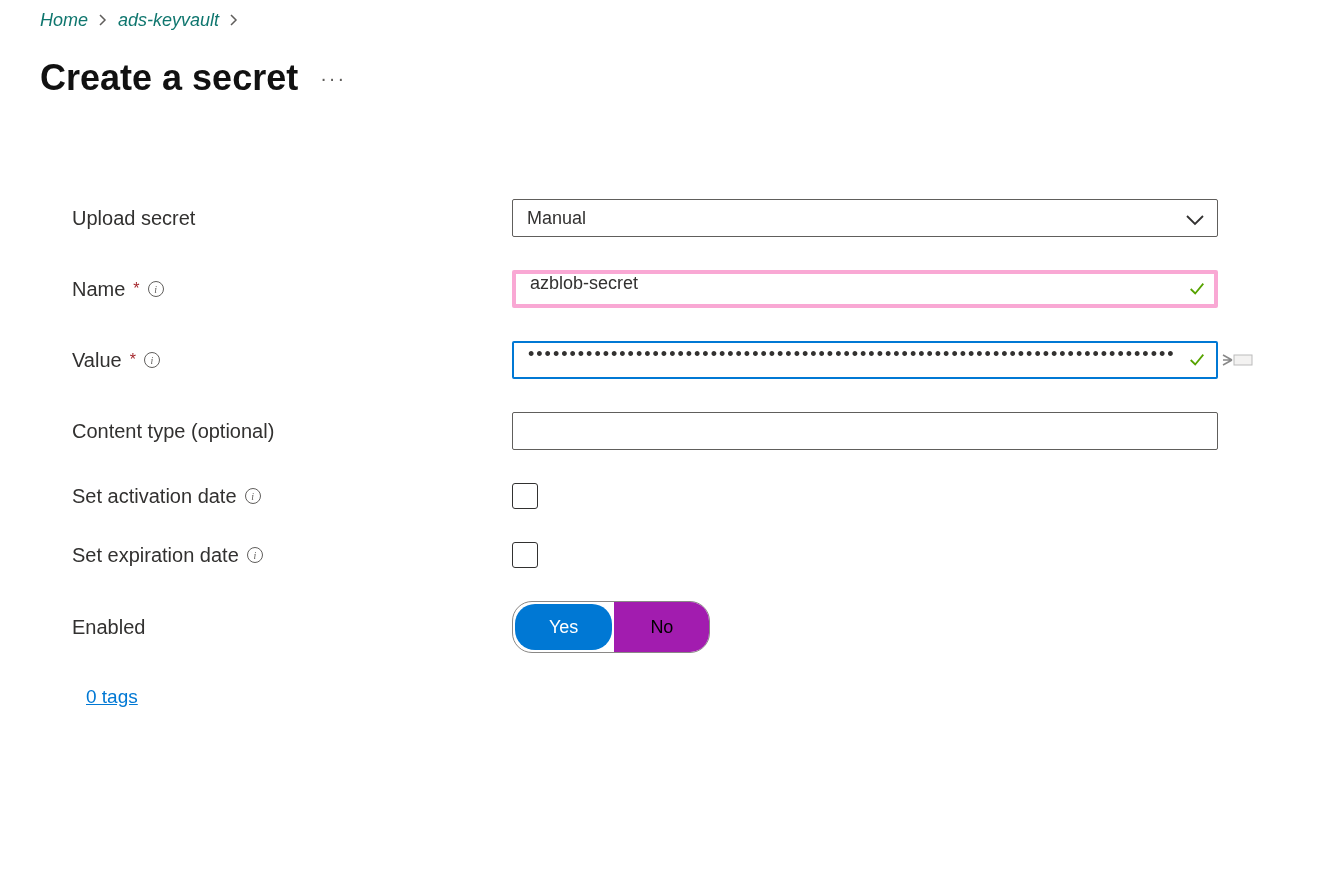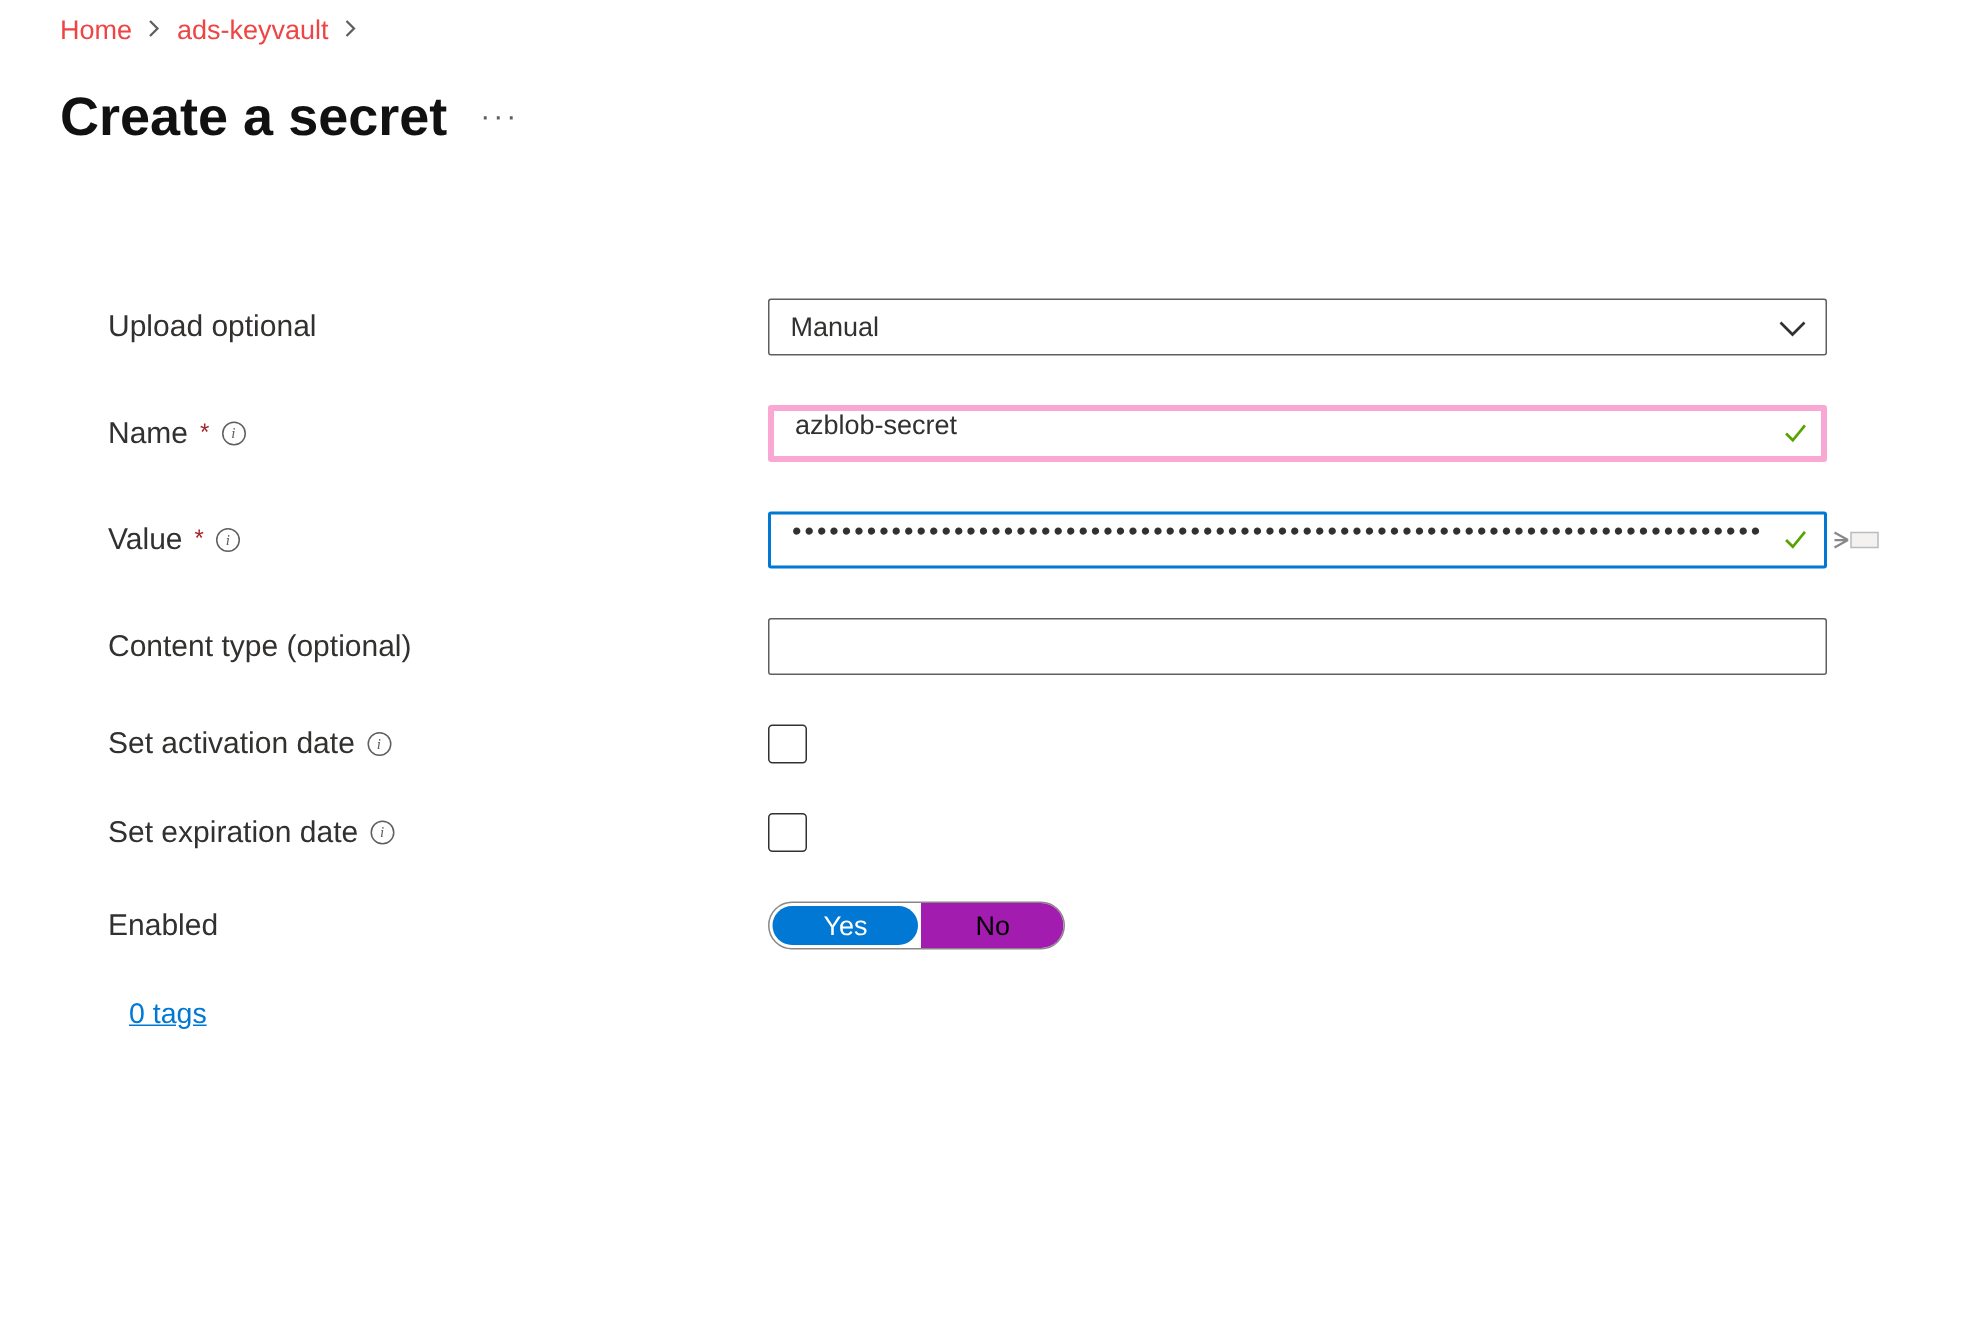--- a/index.html
+++ b/index.html
@@ -10,22 +10,23 @@
       padding: 10px 0 0 40px;
     }
     .breadcrumb {
       display: flex;
       align-items: center;
       gap: 10px;
       font-size: 18px;
       margin-bottom: 26px;
     }
     .breadcrumb a {
-      color: #ef4444;
+      color: #0f766e;
       text-decoration: none;
+      font-style: italic;
     }
     .breadcrumb .chevron {
       color: #605e5c;
       font-size: 16px;
     }
     .title-row {
       display: flex;
       align-items: center;
       gap: 22px;
       margin-bottom: 100px;
@@ -124,21 +125,21 @@
       height: 26px;
       border: 1.5px solid #323130;
       border-radius: 3px;
       background: #fff;
     }
     .toggle-wrap {
       display: inline-flex;
       border: 1px solid #8a8886;
       border-radius: 20px;
       overflow: hidden;
-      height: 32px;
+      height: 52px;
     }
     .toggle-opt {
       padding: 0 36px;
       display: flex;
       align-items: center;
       font-size: 18px;
       background: #a21caf;
       border: none;
       cursor: pointer;
     }
@@ -185,21 +186,21 @@
 
 <div class="title-row">
   <h1 class="title">Create a secret</h1>
   <span class="ellipsis">···</span>
 </div>
 
 <div class="form">
 
   <div class="form-row">
     <div class="label-col">
-      <span>Upload optional</span>
+      <span>Upload secret</span>
     </div>
     <div class="select-wrap">
       <div class="select-input" style="line-height:36px;">
         <span>Manual</span>
       </div>
       <span class="chevron-down">
         <svg viewBox="0 0 18 12">
             <path d="M1 2 L9 10 L17 2" stroke="#323130" stroke-width="1.8" fill="none"></path>
           </svg>
       </span>

